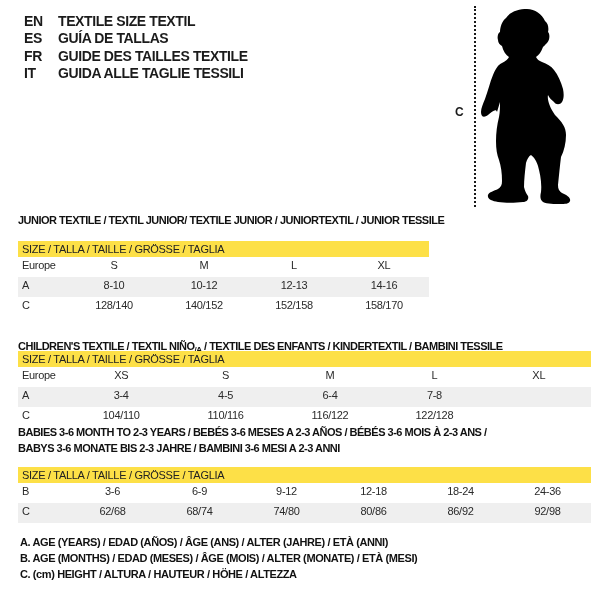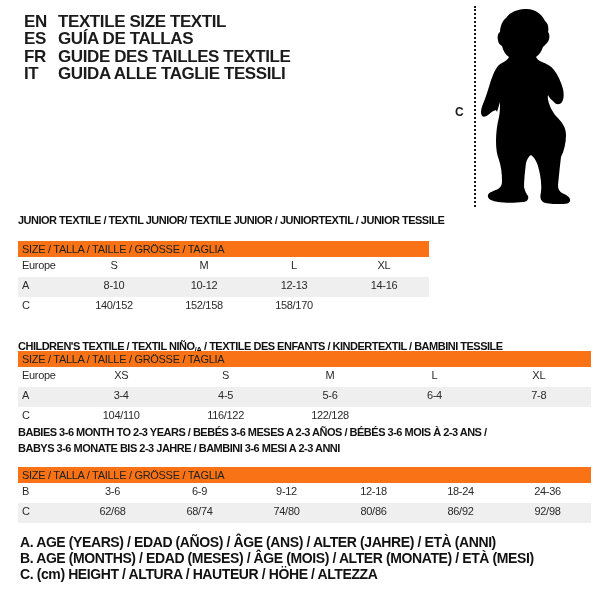--- a/index.html
+++ b/index.html
@@ -3,39 +3,39 @@
 <meta charset="utf-8">
 <style>
   html,body{margin:0;padding:0;}
   body{
     width:600px;height:600px;position:relative;background:#ffffff;
     font-family:"Liberation Sans", sans-serif;color:#1b1b1b;overflow:hidden;
   }
   
   .lang-block{position:absolute;left:24px;top:13px;}
   .lang-row{display:grid;grid-template-columns:34px auto;height:17.4px;line-height:17.4px;}
-  .lang-code,.lang-title{font-weight:bold;font-size:17px;letter-spacing:-0.4px;white-space:nowrap;}
+  .lang-code,.lang-title{font-weight:bold;font-size:14px;letter-spacing:-0.4px;white-space:nowrap;}
   
   .height-line{position:absolute;left:474px;top:6px;height:201px;width:0;border-left:2px dotted #181818;}
   .height-label{position:absolute;left:455px;top:105px;font-weight:bold;font-size:12px;}
   .baby-svg{position:absolute;left:470px;top:5px;}
   
   .tbl-title{position:absolute;left:18px;font-weight:bold;font-size:11px;letter-spacing:-0.5px;white-space:nowrap;color:#111;}
   .tbl{position:absolute;left:18px;}
-  .size-bar{background:#f97316;height:16px;line-height:16px;font-size:11px;letter-spacing:-0.3px;padding-left:4px;color:#222;}
+  .size-bar{background:#fde047;height:16px;line-height:16px;font-size:11px;letter-spacing:-0.3px;padding-left:4px;color:#222;}
   .trow{display:grid;height:20px;line-height:16px;font-size:11px;letter-spacing:-0.3px;color:#2a2a2a;}
   .t1 .trow{grid-template-columns:51px repeat(4,1fr);}
   .t2 .trow{grid-template-columns:51px repeat(5,1fr);}
   .t3 .trow{grid-template-columns:51px repeat(6,1fr);}
   .trow .lab{text-align:left;padding-left:4px;}
   .trow .cell{text-align:center;}
   .zebra{background:#efefef;}
   
   .notes{position:absolute;left:20px;top:534px;}
-  .note-line{height:16px;line-height:16px;font-weight:bold;font-size:14px;letter-spacing:-0.4px;white-space:nowrap;color:#111;}
+  .note-line{height:16px;line-height:16px;font-weight:bold;font-size:11px;letter-spacing:-0.4px;white-space:nowrap;color:#111;}
 </style>
 </head>
 <body>
 
 <div class="lang-block">
   <div class="lang-row">
     <span class="lang-code">EN</span>
     <span class="lang-title">TEXTILE SIZE TEXTIL</span>
   </div>
   <div class="lang-row">
@@ -70,20 +70,21 @@
   </div>
   <div class="trow zebra">
     <span class="lab">A</span>
     <span class="cell">8-10</span>
     <span class="cell">10-12</span>
     <span class="cell">12-13</span>
     <span class="cell">14-16</span>
   </div>
   <div class="trow">
     <span class="lab">C</span>
+    <span class="cell">128/140</span>
     <span class="cell">140/152</span>
     <span class="cell">152/158</span>
     <span class="cell">158/170</span>
   </div>
 </div>
 
 <div class="tbl-title" style="top:340px;">
   <span>CHILDREN'S TEXTILE / TEXTIL NIÑO</span><span style="font-size:8px;vertical-align:-2px;">/A</span><span> / TEXTILE DES ENFANTS / KINDERTEXTIL / BAMBINI TESSILE</span>
 </div>
 <div class="tbl t2" style="top:351px;width:573px;">
@@ -93,27 +94,27 @@
     <span class="cell">XS</span>
     <span class="cell">S</span>
     <span class="cell">M</span>
     <span class="cell">L</span>
     <span class="cell">XL</span>
   </div>
   <div class="trow zebra">
     <span class="lab">A</span>
     <span class="cell">3-4</span>
     <span class="cell">4-5</span>
-    <span class="cell">5-6</span>
     <span class="cell">6-4</span>
     <span class="cell">7-8</span>
   </div>
   <div class="trow">
     <span class="lab">C</span>
     <span class="cell">104/110</span>
+    <span class="cell">110/116</span>
     <span class="cell">116/122</span>
     <span class="cell">122/128</span>
   </div>
 </div>
 
 <div class="tbl-title" style="top:424px;line-height:16px;">
   <div>BABIES 3-6 MONTH TO 2-3 YEARS / BEBÉS 3-6 MESES A 2-3 AÑOS / BÉBÉS 3-6 MOIS À 2-3 ANS /</div>
   <div>BABYS 3-6 MONATE BIS 2-3 JAHRE / BAMBINI 3-6 MESI A 2-3 ANNI</div>
 </div>
 <div class="tbl t3" style="top:467px;width:573px;">

